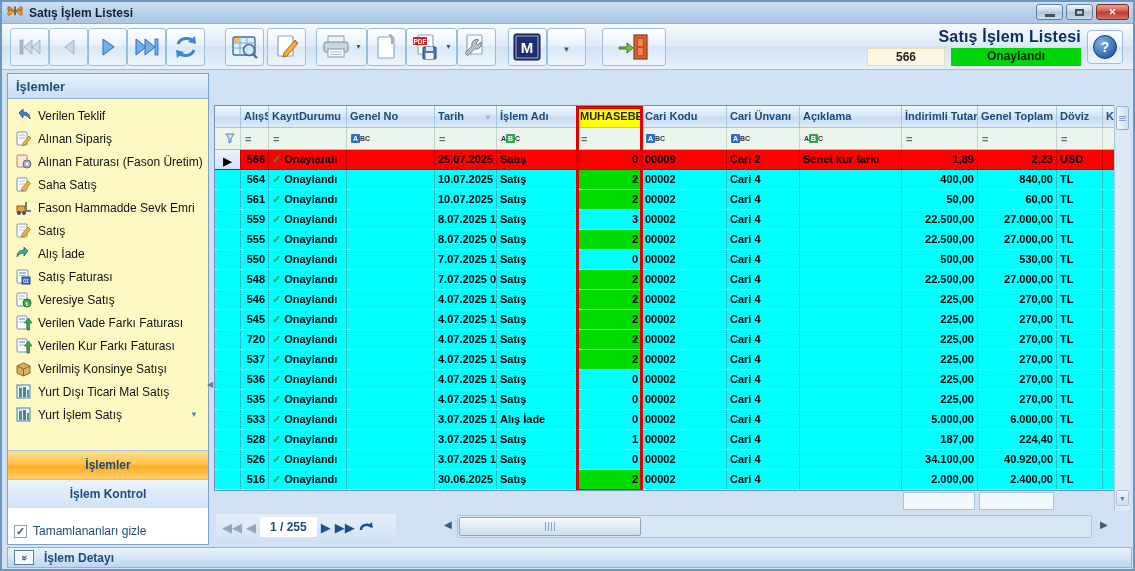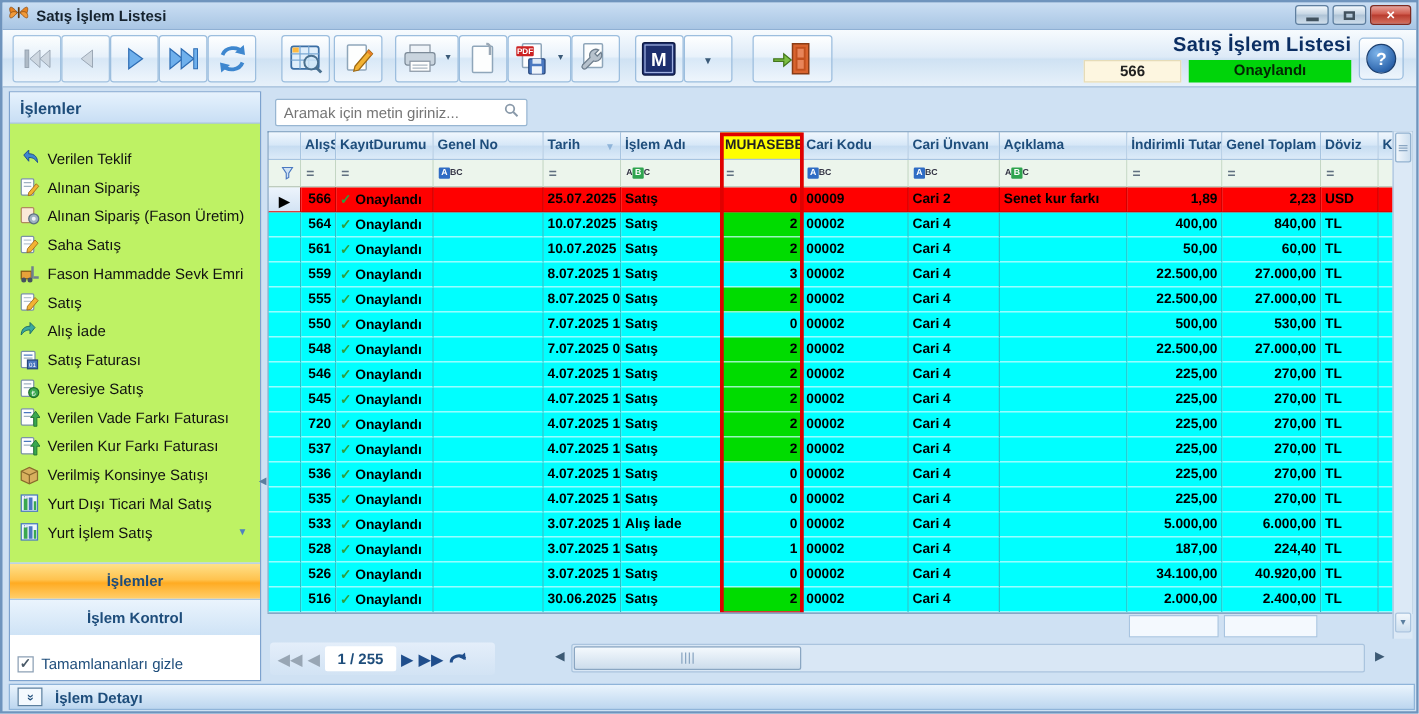--- a/index.html
+++ b/index.html
@@ -57,21 +57,21 @@
   
   #sidebar {
     position:absolute; left:5px; top:71px; width:202px; height:472px;
     border:1px solid #7da2ce; background:#fff; display:flex; flex-direction:column;
   }
   #sb-header {
     height:25px; background:linear-gradient(#e6f2fd,#c8def4);
     border-bottom:1px solid #8fb4d9; color:#1e4d7b; font-weight:bold; font-size:13px;
     display:flex; align-items:center; padding-left:8px;
   }
-  #sb-list { flex:0 0 351px; padding-top:16px; overflow:hidden; background:#bef264;}
+  #sb-list { flex:0 0 351px; padding-top:5px; overflow:hidden; background:#fef9c3;}
   .sb-item { height:23px; display:flex; align-items:center; gap:6px; padding-left:7px; font-size:12px; color:#111; cursor:default; }
   .sb-item .icon { width:17px; height:17px; flex:0 0 17px; display:flex; align-items:center; justify-content:center;}
   .sb-item .drop { margin-left:auto; margin-right:10px; color:#4f82c0; font-size:8px;}
   .sb-btn {
     height:29px; border-top:1px solid #a9c6e4; display:flex; align-items:center; justify-content:center;
     color:#1e4d7b; font-weight:bold; font-size:12px;
     background:linear-gradient(#eaf4fd,#cfe3f6);
   }
   .sb-btn.active { background:linear-gradient(#ffe18a,#ffc34f 45%,#ffab22 55%,#ffcf6b); }
   #chk-row { position:absolute; left:12px; top:522px; display:flex; align-items:center; gap:6px; }
@@ -353,21 +353,21 @@
     <span>Alınan Sipariş</span>
         </div>
         <div class="sb-item">
           <span class="icon">
             <svg width="17" height="17" viewBox="0 0 17 17">
               <rect x="2" y="2" width="10" height="12" rx="1" fill="#fbe9d8" stroke="#b08a5e"></rect>
               <circle cx="12" cy="11" r="4" fill="#9fb2c2" stroke="#5a6f80"></circle>
               <circle cx="12" cy="11" r="1.6" fill="#eef3f8"></circle>
             </svg>
           </span>
-    <span>Alınan Sipariş (Fason Üretim)</span>
+    <span>Alınan Faturası (Fason Üretim)</span>
         </div>
         <div class="sb-item">
           <span class="icon">
             <svg width="17" height="17" viewBox="0 0 17 17">
               <rect x="2" y="2" width="10" height="13" rx="1" fill="#fdfefe" stroke="#7c93a8"></rect>
               <line x1="4" y1="5" x2="10" y2="5" stroke="#b8c6d2"></line>
               <line x1="4" y1="8" x2="10" y2="8" stroke="#b8c6d2"></line>
               <path d="M7 12 L13 5 L15.5 7.5 L9.5 14.5 L6.5 15z" fill="#f2b233" stroke="#a06a12" stroke-width=".7"></path>
             </svg>
           </span>
@@ -488,29 +488,20 @@
       </div>
     <div class="sb-btn active">İşlemler</div>
     <div class="sb-btn">İşlem Kontrol</div>
   </div>
   <div id="chk-row">
     <div id="chk-box">✓</div>
     <label>Tamamlananları gizle</label>
   </div>
   <div id="splitter-arrow">◀</div>
 
-  <div id="search-wrap">
-    <input id="search-input" placeholder="Aramak için metin giriniz..." style="">
-    <span class="mag">
-      <svg width="12" height="12" viewBox="0 0 12 12">
-          <circle cx="5" cy="5" r="3.4" fill="none" stroke="#8a9aaa" stroke-width="1.4"></circle>
-          <line x1="7.6" y1="7.6" x2="11" y2="11" stroke="#8a9aaa" stroke-width="1.6"></line>
-        </svg>
-    </span>
-  </div>
 
   <div id="grid">
     <div id="ghead" class="grow">
         <div class="gcell rowind" style="width:26px"></div>
         <div class="gcell " style="width:28px">AlışSatış</div>
         <div class="gcell " style="width:78px">KayıtDurumu</div>
         <div class="gcell " style="width:88px">Genel No</div>
         <div class="gcell " style="width:62px">Tarih<span class="sortarrow">▼</span></div>
         <div class="gcell " style="width:80px">İşlem Adı</div>
         <div class="gcell muh" style="width:65px">MUHASEBE</div>

